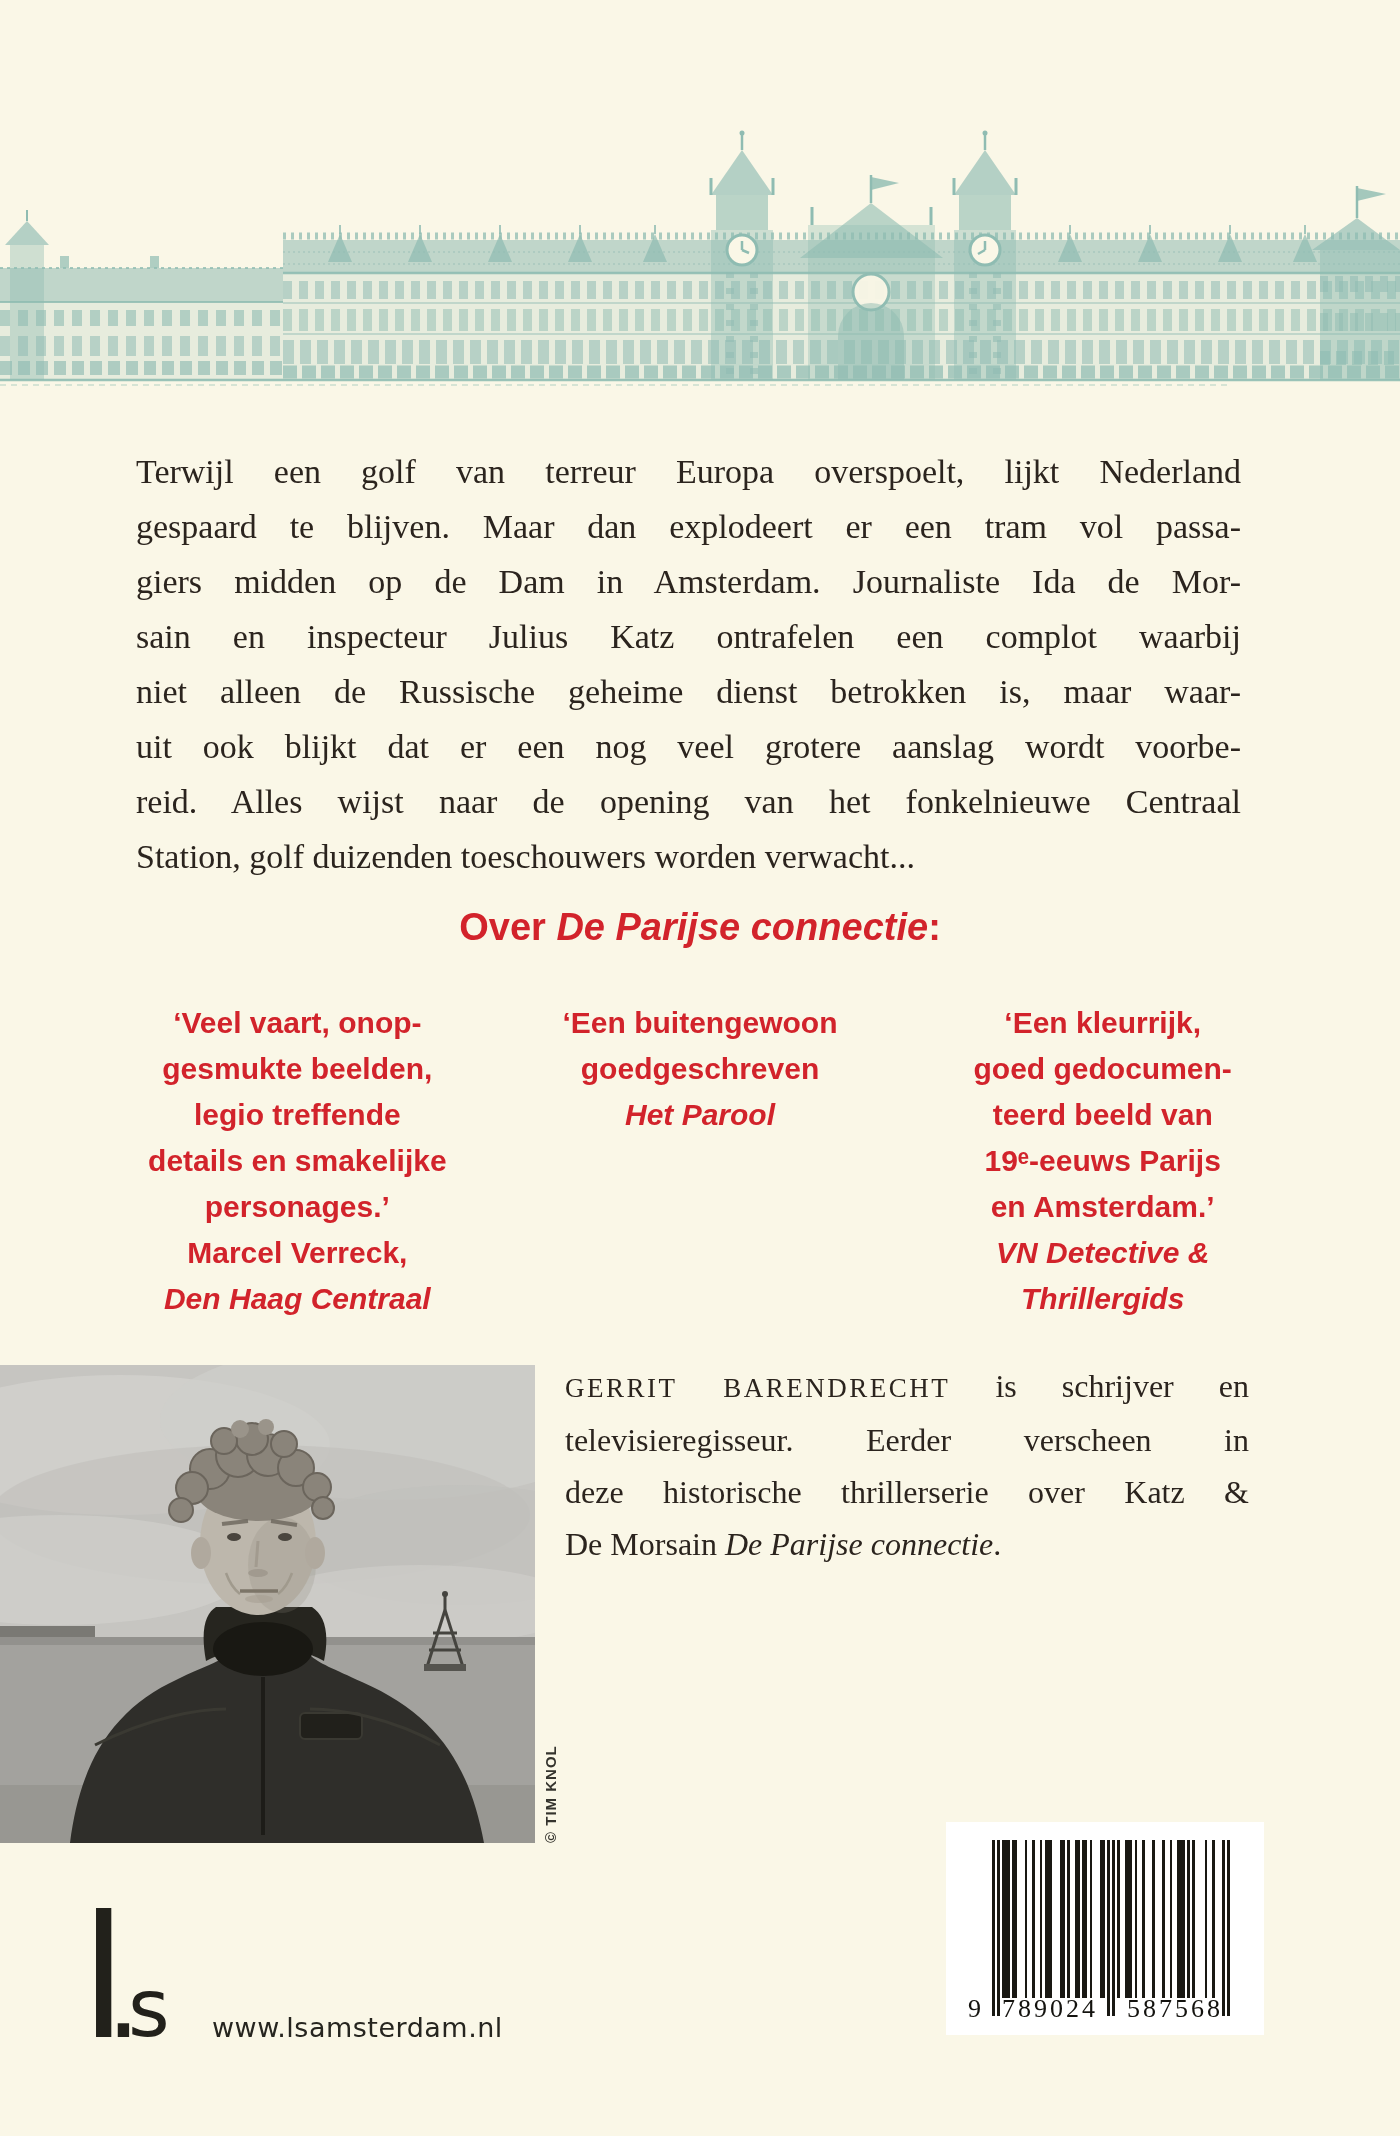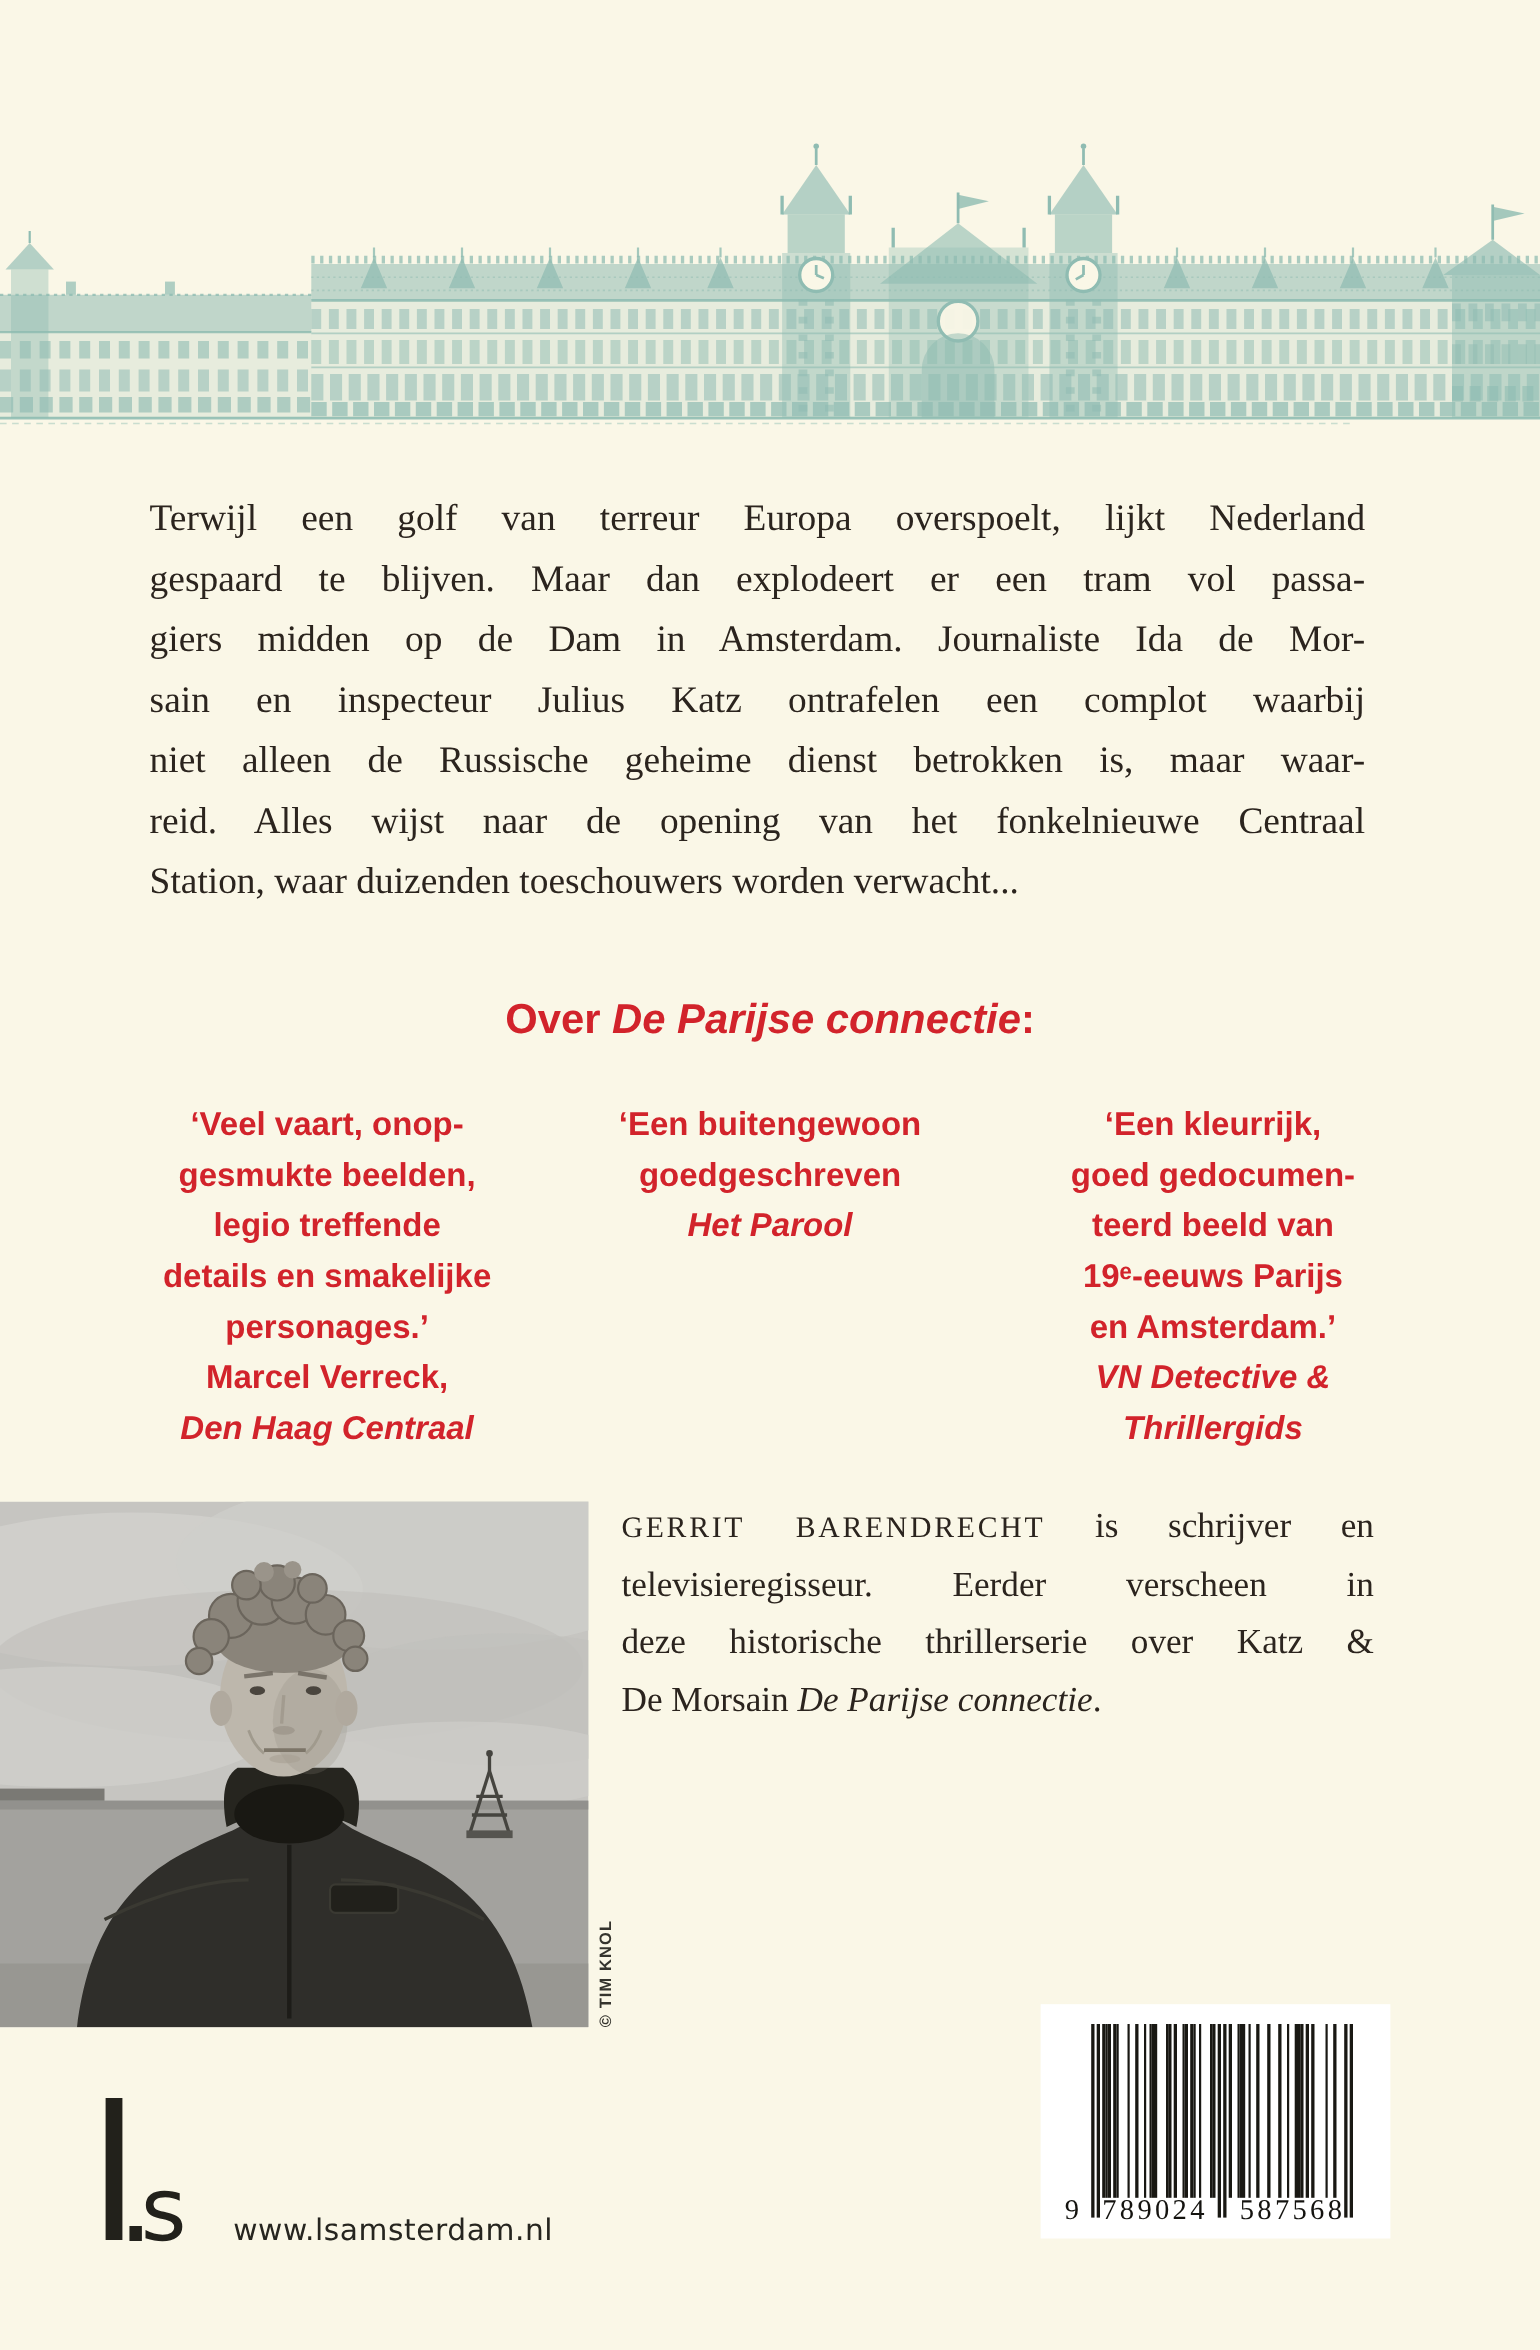--- a/index.html
+++ b/index.html
@@ -172,22 +172,23 @@
       <line x1="1320" y1="236" x2="1400" y2="236" stroke-width="14" stroke-dasharray="10 6" fill="none" opacity="0.6"></line>
     </g>
   </svg>
 
   <div class="synopsis">
     <div class="syn-line">Terwijl een golf van terreur Europa overspoelt, lijkt Nederland</div>
     <div class="syn-line">gespaard te blijven. Maar dan explodeert er een tram vol passa-</div>
     <div class="syn-line">giers midden op de Dam in Amsterdam. Journaliste Ida de Mor-</div>
     <div class="syn-line">sain en inspecteur Julius Katz ontrafelen een complot waarbij</div>
     <div class="syn-line">niet alleen de Russische geheime dienst betrokken is, maar waar-</div>
+    <div class="syn-line">uit ook blijkt dat er een nog veel grotere aanslag wordt voorbe-</div>
     <div class="syn-line">reid. Alles wijst naar de opening van het fonkelnieuwe Centraal</div>
-    <div class="syn-line last">Station, waar duizenden toeschouwers worden verwacht...</div>
+    <div class="syn-line last">Station, golf duizenden toeschouwers worden verwacht...</div>
   </div>
 
   <div class="reviews-heading">
     <span>Over </span><span class="it">De Parijse connectie</span><span>:</span>
   </div>
 
   <div class="quotes">
     <div class="quote-col">
       <div>‘Veel vaart, onop-</div>
       <div>gesmukte beelden,</div>

